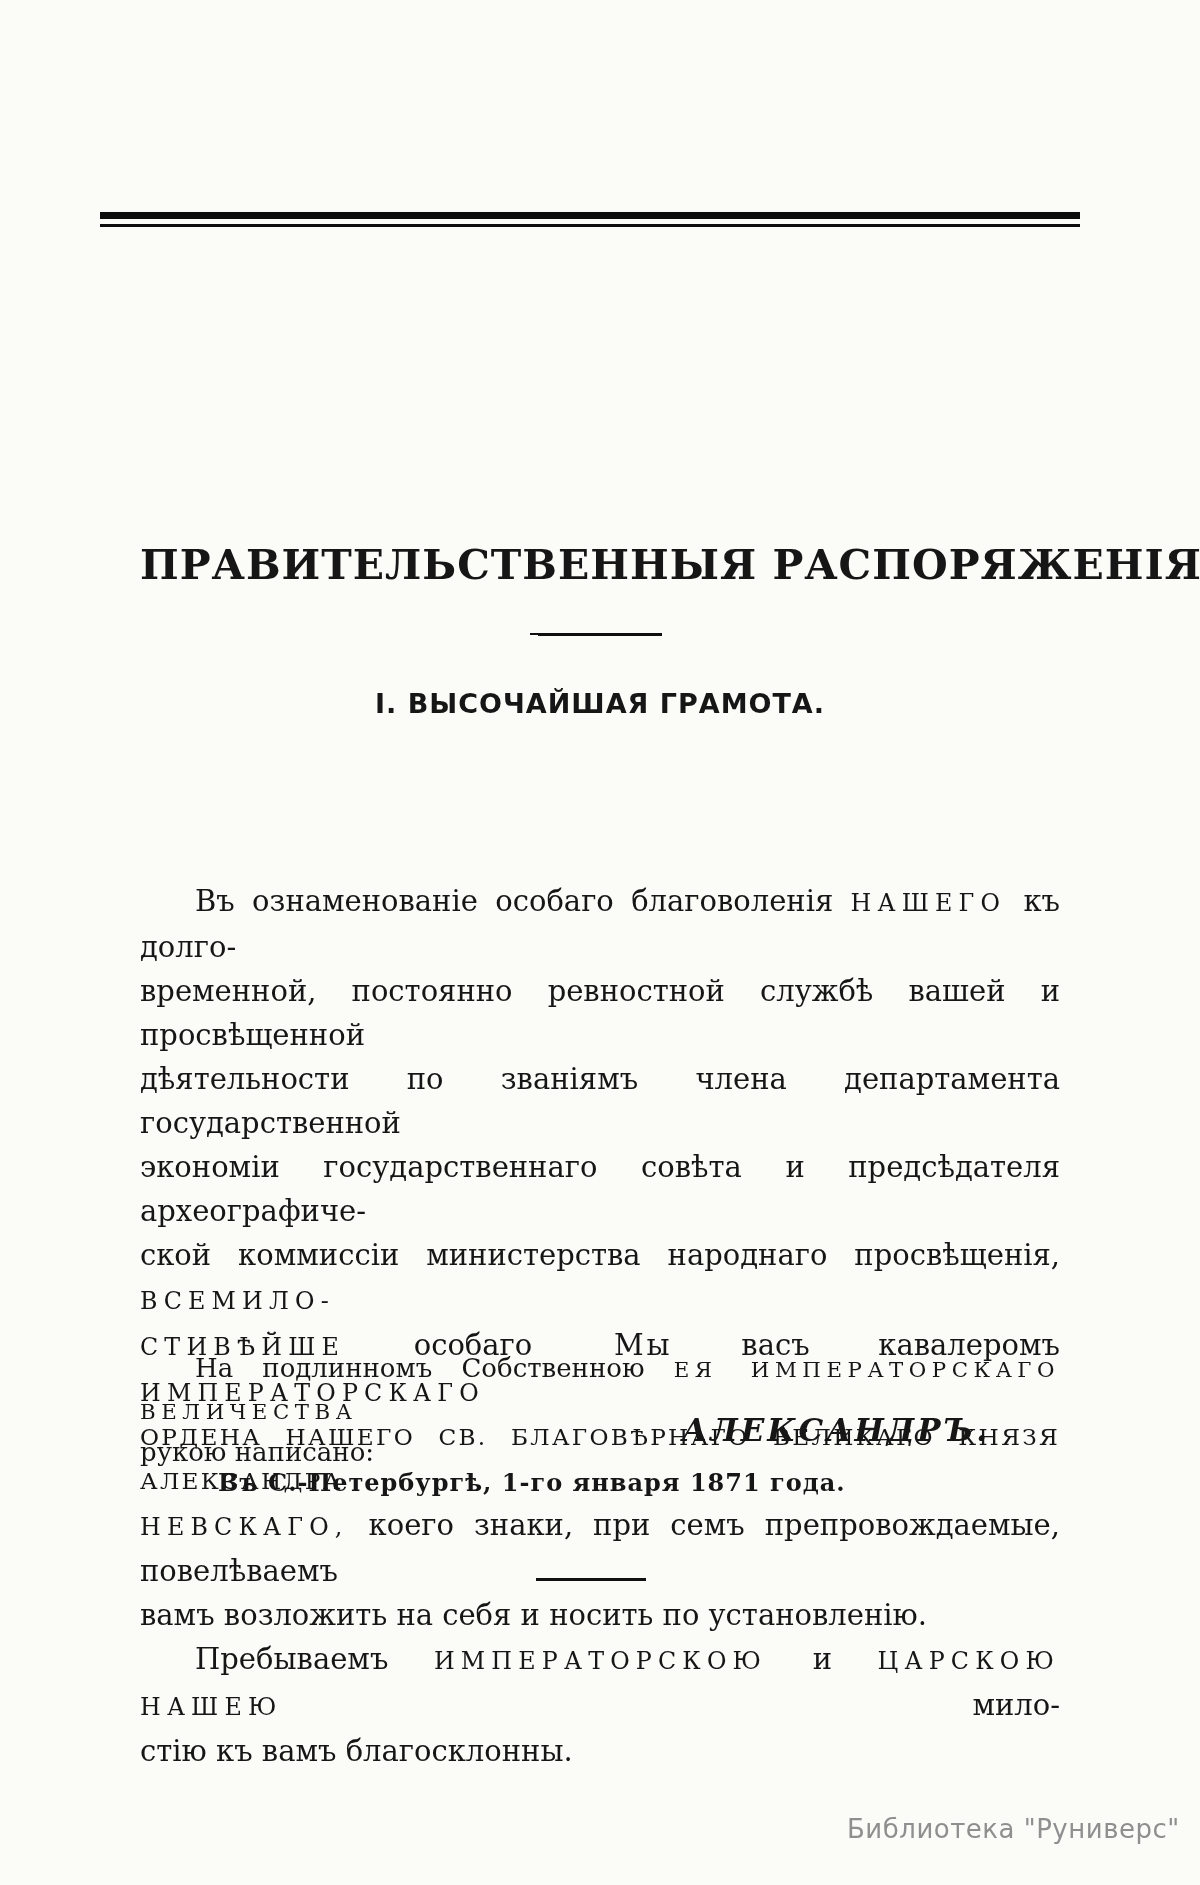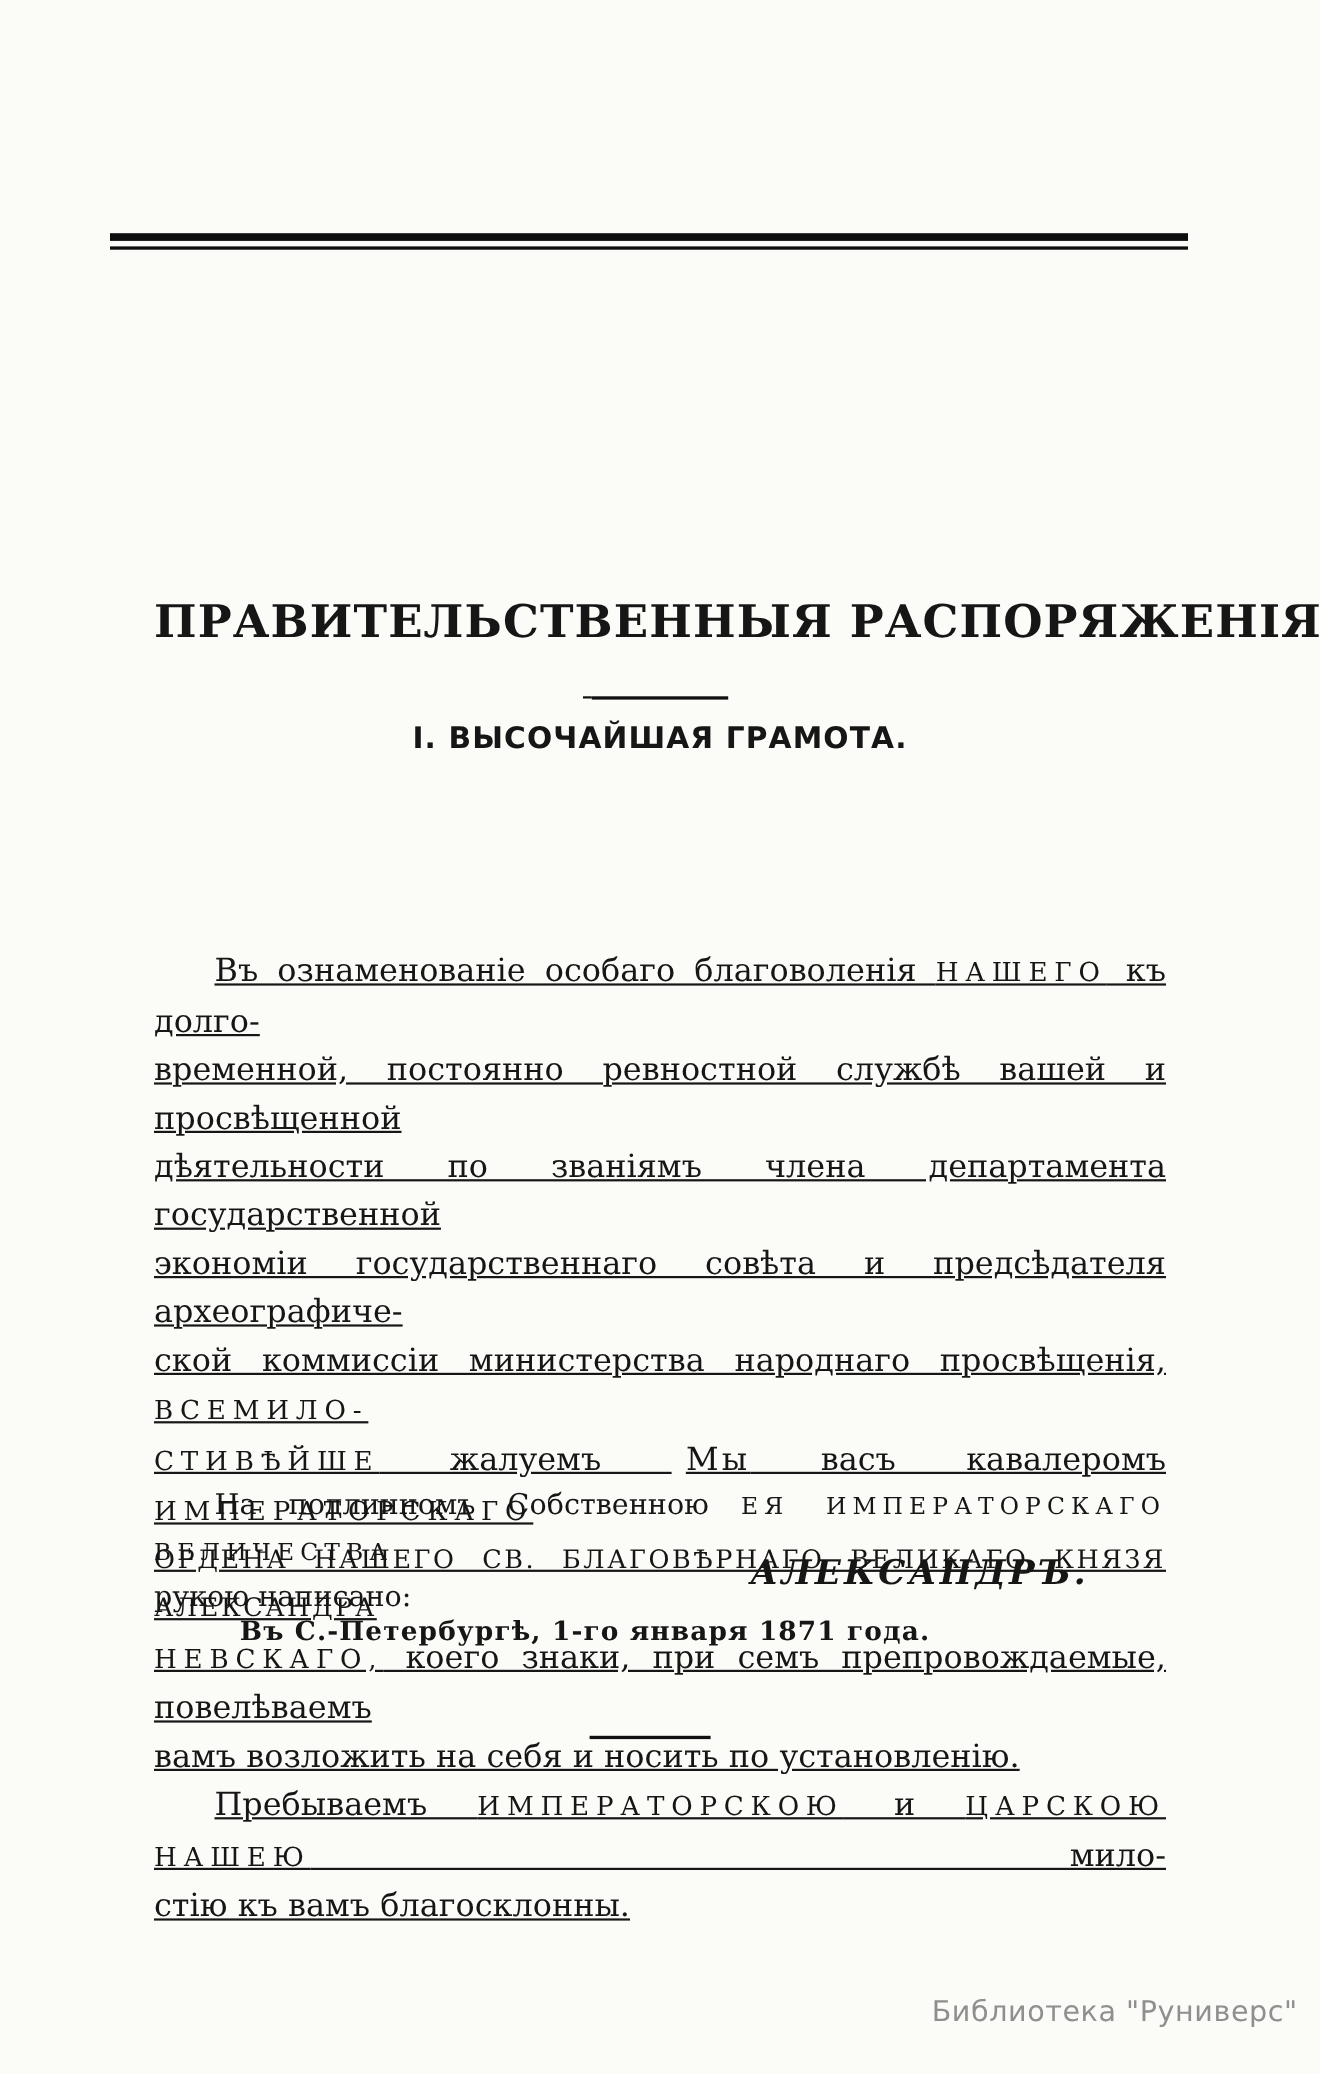--- a/index.html
+++ b/index.html
@@ -23,36 +23,36 @@
   }
   .divider-1{
     position:absolute;top:633px;left:50%;margin-left:-62px;
     width:124px;height:3px;background:#0f0f0f;
   }
   .divider-1:before{
     content:"";position:absolute;left:-8px;top:0;
     border-top:2px solid #0f0f0f;width:8px;
   }
   .section-heading{
-    position:absolute;top:656px;left:140px;width:920px;
+    position:absolute;top:688px;left:140px;width:920px;
     text-align:center;
     font-family:"DejaVu Sans", sans-serif;
     font-size:27px;font-weight:bold;letter-spacing:1px;
     white-space:nowrap;
   }
   .address{
     position:absolute;top:750px;left:120px;width:960px;
     text-align:center;
     font-family:"DejaVu Sans", sans-serif;
     font-size:21px;font-weight:bold;line-height:47px;letter-spacing:2px;
     white-space:nowrap;
   }
   .grant{
-    position:absolute;top:860px;left:140px;width:920px;
-    font-size:29px;line-height:44px;text-decoration:underline;
+    position:absolute;top:879px;left:140px;width:920px;
+    font-size:29px;line-height:44px;
   }
   .attestation{
     position:absolute;top:1348px;left:140px;width:920px;
     font-size:26px;line-height:40px;
   }
   .bline{white-space:nowrap;}
   .bline.just{white-space:normal;text-align:justify;text-align-last:justify;}
   .bline.indent{text-indent:55px;}
   .spaced{text-transform:uppercase;font-size:.82em;letter-spacing:.26em;}
   .loose{letter-spacing:.1em;margin-left:13px;}
@@ -91,21 +91,21 @@
 
   <div class="address">
   </div>
 
   <div class="grant">
       <div class="bline just indent"><span>Въ ознаменованіе особаго благоволенія </span><span class="spaced">Нашего</span><span> къ долго-</span></div>
       <div class="bline just"><span>временной, постоянно ревностной службѣ вашей и просвѣщенной</span></div>
       <div class="bline just"><span>дѣятельности по званіямъ члена департамента государственной</span></div>
       <div class="bline just"><span>экономіи государственнаго совѣта и предсѣдателя археографиче-</span></div>
       <div class="bline just"><span>ской коммиссіи министерства народнаго просвѣщенія, </span><span class="spaced">Всемило-</span></div>
-      <div class="bline just"><span class="spaced">стивѣйше</span><span> жалуемъ </span><span class="loose">Мы</span><span> васъ кавалеромъ </span><span class="spaced">Императорскаго</span></div>
+      <div class="bline just"><span class="spaced">стивѣйше</span><span> особаго </span><span class="loose">Мы</span><span> васъ кавалеромъ </span><span class="spaced">Императорскаго</span></div>
       <div class="bline just capsline"><span>ордена Нашего св. благовѣрнаго великаго князя Александра</span></div>
       <div class="bline just"><span class="spaced">Невскаго,</span><span> коего знаки, при семъ препровождаемые, повелѣваемъ</span></div>
       <div class="bline"><span>вамъ возложить на себя и носить по установленію.</span></div>
       <div class="bline just indent"><span>Пребываемъ </span><span class="spaced">Императорскою</span><span> и </span><span class="spaced">Царскою</span><span> </span><span class="spaced">Нашею</span><span> мило-</span></div>
       <div class="bline"><span>стію къ вамъ благосклонны.</span></div>
     </div>
 
   <div class="attestation">
       <div class="bline just indent"><span>На подлинномъ Собственною </span><span class="spaced">Ея Императорскаго Величества</span></div>
       <div class="bline"><span>рукою написано:</span></div>

